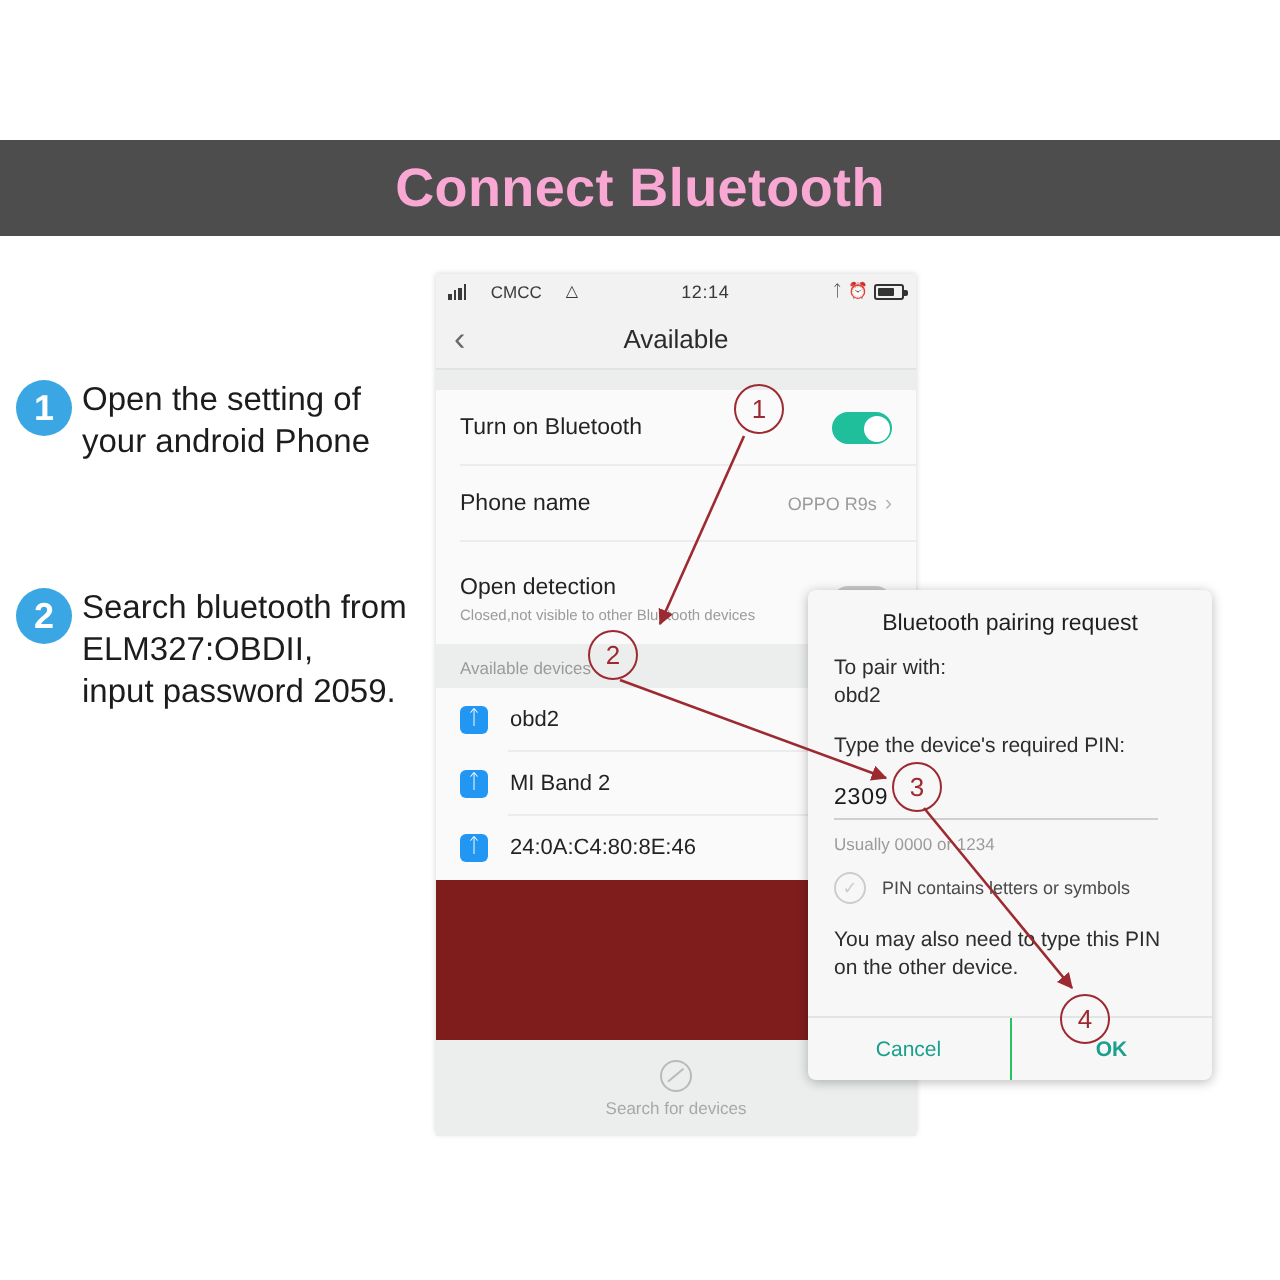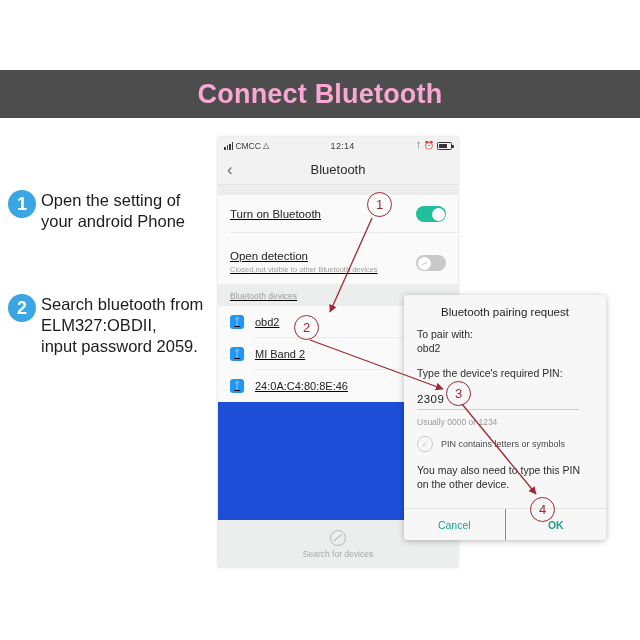--- a/index.html
+++ b/index.html
@@ -15,36 +15,36 @@
   .step-badge{width:28px;height:28px;border-radius:50%;background:#3aa6e3;color:#fff;
     font-size:18px;font-weight:bold;display:flex;align-items:center;justify-content:center;flex:0 0 auto;}
   .step-text{font-size:16.5px;color:#1c1c1c;line-height:21px;margin-left:5px;white-space:pre-line;}
   #step-1{left:8px;top:190px;}
   #step-2{left:8px;top:294px;}
 
   
   .phone{position:absolute;left:218px;top:137px;width:240px;height:430px;background:#f2f2f2;
     box-shadow:0 0 3px rgba(0,0,0,.18);}
   .status-bar{height:17px;display:flex;align-items:center;padding:0 6px;font-size:8.5px;color:#3a3a3a;background:#f2f2f2;}
-  .sb-left{display:flex;align-items:center;gap:2px;}
+  .sb-left{display:flex;align-items:center;gap:12px;}
   .sb-center{flex:1;text-align:center;font-size:9px;letter-spacing:.3px;}
   .sb-right{display:flex;align-items:center;gap:3px;}
   .bars{display:inline-flex;align-items:flex-end;gap:1px;height:8px;}
   .bars i{display:block;width:1.6px;background:#3a3a3a;}
   .bars i:nth-child(1){height:3px;} .bars i:nth-child(2){height:4.5px;}
   .bars i:nth-child(3){height:6px;} .bars i:nth-child(4){height:8px;}
   .battery{width:15px;height:8px;border:1px solid #333;border-radius:1.5px;position:relative;padding:1px;box-sizing:border-box;}
   .battery:after{content:"";position:absolute;right:-2.5px;top:2px;width:1.5px;height:3px;background:#333;border-radius:0 1px 1px 0;}
   .battery span{display:block;height:100%;width:75%;background:#333;border-radius:.5px;}
 
   .nav-bar{height:30px;background:#f2f2f2;display:flex;align-items:center;position:relative;border-bottom:1px solid #e3e3e3;}
   .nav-back{position:absolute;left:9px;font-size:17px;color:#6a6a6a;line-height:1;}
   .nav-title{flex:1;text-align:center;font-size:13px;color:#2b2b2b;}
 
-  .phone-body{background:#1d4ed8;height:383px;position:relative;text-decoration:underline;}
+  .phone-body{background:#7f1d1d;height:383px;position:relative;}
   .gap{height:10px;background:#eceded;}
   .rows{background:#fafafa;}
   .row{height:38px;display:flex;align-items:center;padding:0 12px;position:relative;background:#fafafa;}
   .row.tall{height:45px;align-items:center;padding-top:6px;}
   .row:not(:last-child):after{content:"";position:absolute;left:12px;right:0;bottom:0;height:1px;background:#ececec;}
   .row-label{font-size:11.5px;color:#232323;}
   .row-sub{font-size:7.5px;color:#9b9b9b;margin-top:3px;}
   .row-left{display:flex;flex-direction:column;}
   .row-right{margin-left:auto;display:flex;align-items:center;gap:4px;font-size:9px;color:#9a9a9a;}
   .chev{color:#b4b4b4;font-size:11px;}
@@ -135,55 +135,64 @@
       <span style="font-size:8px;">ᛏ</span>
       <span style="font-size:8px;">⏰</span>
       <span class="battery">
           <span></span>
         </span>
     </div>
   </div>
 
   <div class="nav-bar">
     <div class="nav-back">‹</div>
-    <div class="nav-title">Bluetooth</div>
+    <div class="nav-title">Available</div>
   </div>
 
   <div class="phone-body">
     <div class="gap"></div>
 
     <div class="rows">
 
       <div class="row">
         <div class="row-left">
           <span class="row-label">Turn on Bluetooth</span>
         </div>
         <div class="row-right">
           <div class="toggle on">
               <span class="knob"></span>
             </div>
         </div>
       </div>
 
+      <div class="row">
+        <div class="row-left">
+          <span class="row-label">Phone name</span>
+        </div>
+        <div class="row-right">
+          <span>OPPO R9s</span>
+          <span class="chev">›</span>
+        </div>
+      </div>
 
       <div class="row tall">
         <div class="row-left">
           <span class="row-label">Open detection</span>
           <span class="row-sub">Closed,not visible to other Bluetooth devices</span>
         </div>
         <div class="row-right" style="margin-top:3px;">
           <div class="toggle off">
               <span class="knob"></span>
             </div>
         </div>
       </div>
 
     </div>
 
-    <div class="section-head">Bluetooth devices</div>
+    <div class="section-head">Available devices</div>
 
     <div class="rows">
       <div class="dev-row">
         <span class="bt-icon">ᛏ</span>
         <span class="dev-name">obd2</span>
       </div>
       <div class="dev-row">
         <span class="bt-icon">ᛏ</span>
         <span class="dev-name">MI Band 2</span>
       </div>

